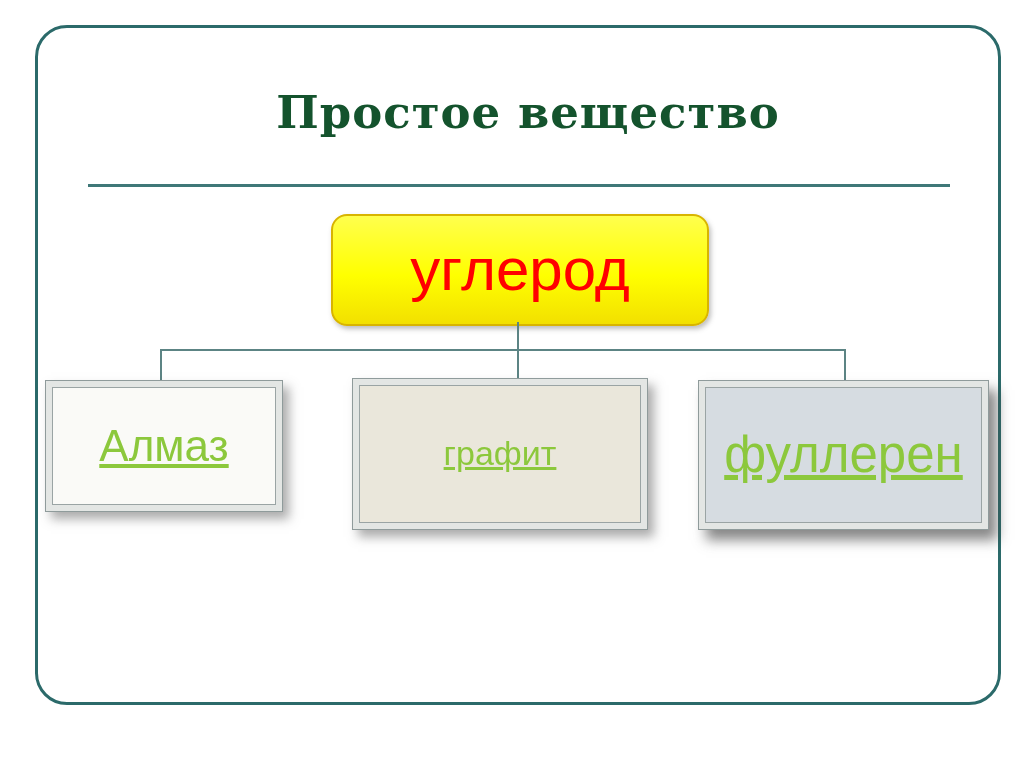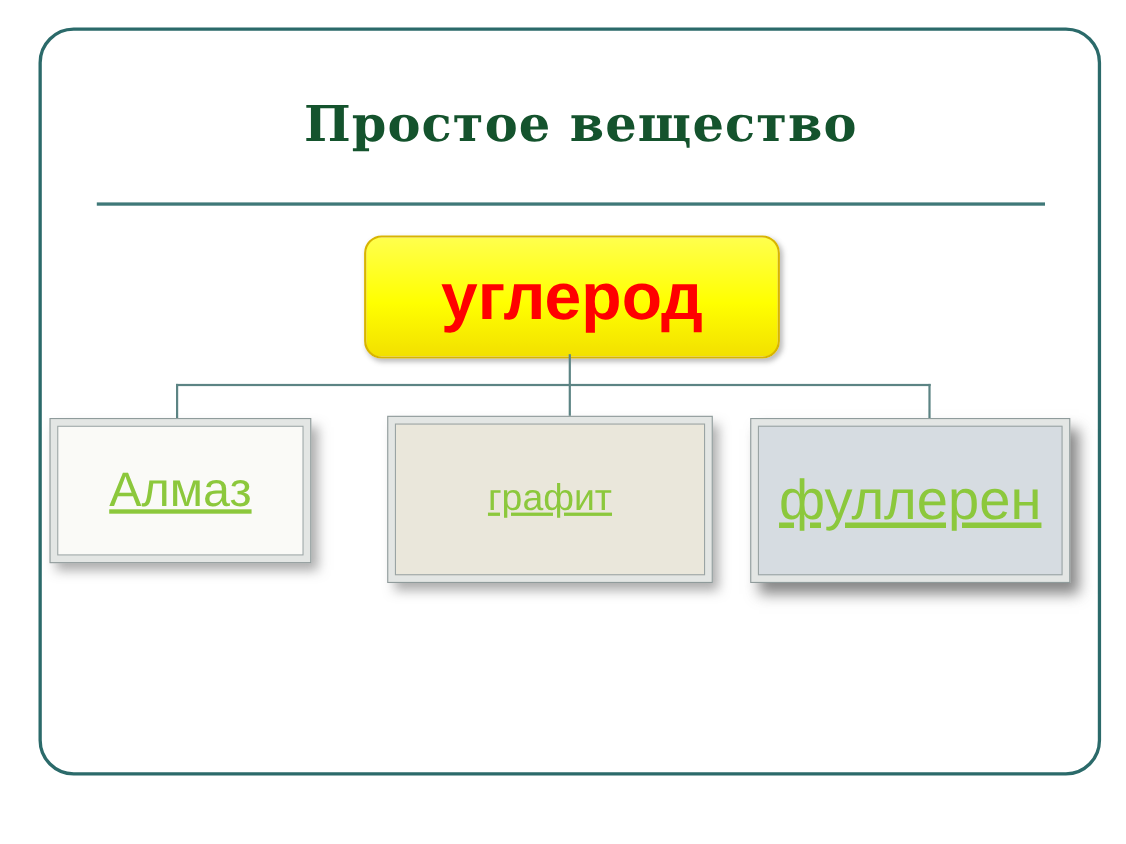--- a/index.html
+++ b/index.html
@@ -64,21 +64,20 @@
     border-radius: 16px;
     box-shadow: 2px 3px 5px rgba(110,110,110,0.45);
     display: flex;
     align-items: center;
     justify-content: center;
   }
   .root-label {
     color: #ff0000;
     font-size: 60px;
     line-height: 1;
-    font-weight: bold;
   }
 
   
   .connector {
     position: absolute;
     background: #5c8484;
   }
   .conn-v-root { left: 517px; top: 322px; width: 2px; height: 58px; }
   .conn-h      { left: 160px; top: 349px; width: 686px; height: 2px; }
   .conn-v-left { left: 160px; top: 349px; width: 2px; height: 31px; }
@@ -110,21 +109,21 @@
   }
 
   .child-almaz   { left: 45px;  top: 380px; width: 238px; height: 132px; }
   .child-almaz   .child-inner { background: #fafaf7; }
   .child-almaz   .child-label { font-size: 44px; }
 
   .child-grafit  { left: 352px; top: 378px; width: 296px; height: 152px; }
   .child-grafit  .child-inner { background: #eae7db; }
   .child-grafit  .child-label { font-size: 34px; }
 
-  .child-fulleren { left: 682px; top: 380px; width: 291px; height: 150px;
+  .child-fulleren { left: 698px; top: 380px; width: 291px; height: 150px;
                     box-shadow: 8px 10px 12px rgba(70,70,70,0.65); }
   .child-fulleren .child-inner { background: #d6dce1; }
   .child-fulleren .child-label { font-size: 51px; }
 </style>
 </head>
 <body>
 
 <div class="slide-frame"></div>
 
 <h1 class="slide-title">Простое вещество</h1>

